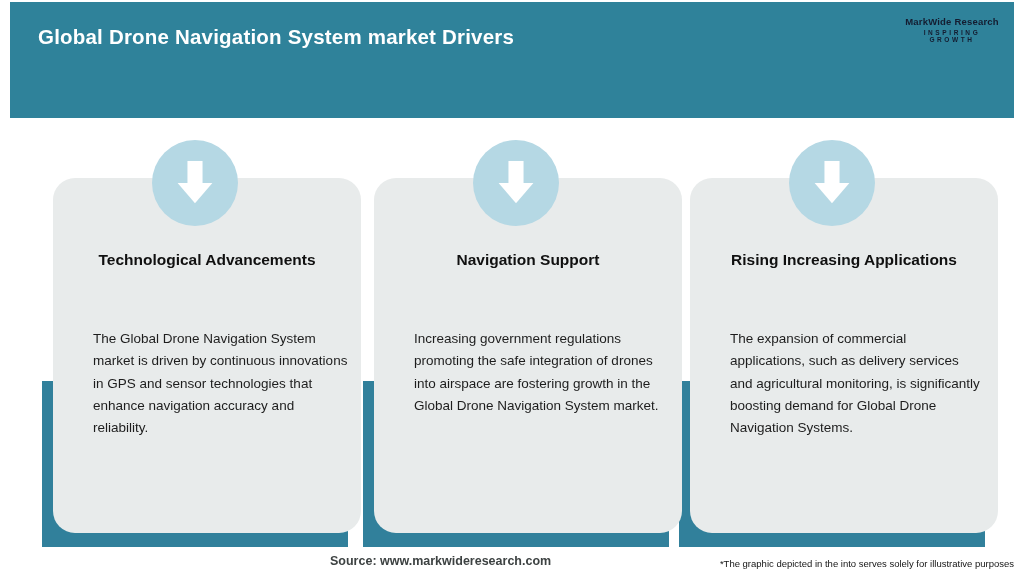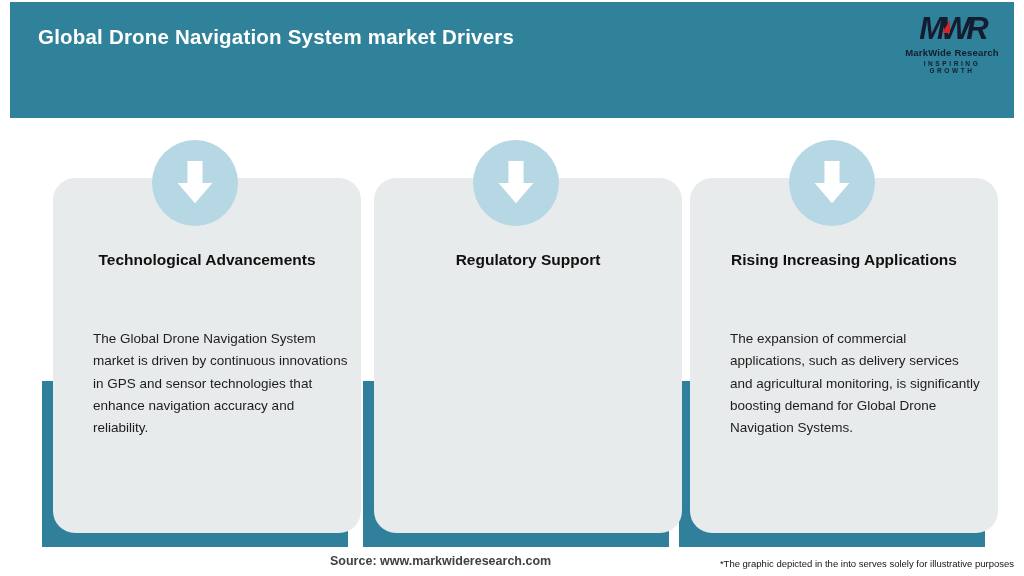--- a/index.html
+++ b/index.html
@@ -146,40 +146,37 @@
   }
 </style>
 </head>
 <body>
 
 <div class="page">
 
   <div class="header">
     <div class="header-title">Global Drone Navigation System market Drivers</div>
     <div class="logo">
-      <span class="logo-acronym">
-        <span>MWR</span>
-        <span class="logo-red-accent"></span>
-      </span>
       <span class="logo-name">MarkWide Research</span>
       <span class="logo-tagline">INSPIRING GROWTH</span>
     </div>
   </div>
 
   <div class="card-back pos-0"></div>
   <div class="card-back pos-1"></div>
   <div class="card-back pos-2"></div>
 
   <div class="card pos-0">
     <div class="card-title">Technological Advancements</div>
     <div class="card-body">The Global Drone Navigation System market is driven by continuous innovations in GPS and sensor technologies that enhance navigation accuracy and reliability.</div>
   </div>
 
   <div class="card pos-1">
-    <div class="card-title">Regulatory Support</div>
+    <div class="card-title">Navigation Support</div>
+    <div class="card-body">Increasing government regulations promoting the safe integration of drones into airspace are fostering growth in the Global Drone Navigation System market.</div>
   </div>
 
   <div class="card pos-2">
     <div class="card-title">Rising Increasing Applications</div>
     <div class="card-body">The expansion of commercial applications, such as delivery services and agricultural monitoring, is significantly boosting demand for Global Drone Navigation Systems.</div>
   </div>
 
   <div class="arrow-circle pos-0">
     <svg viewBox="0 0 100 100" aria-hidden="true">
       <rect x="37" y="12" width="26" height="40" fill="#FFFFFF"></rect>

